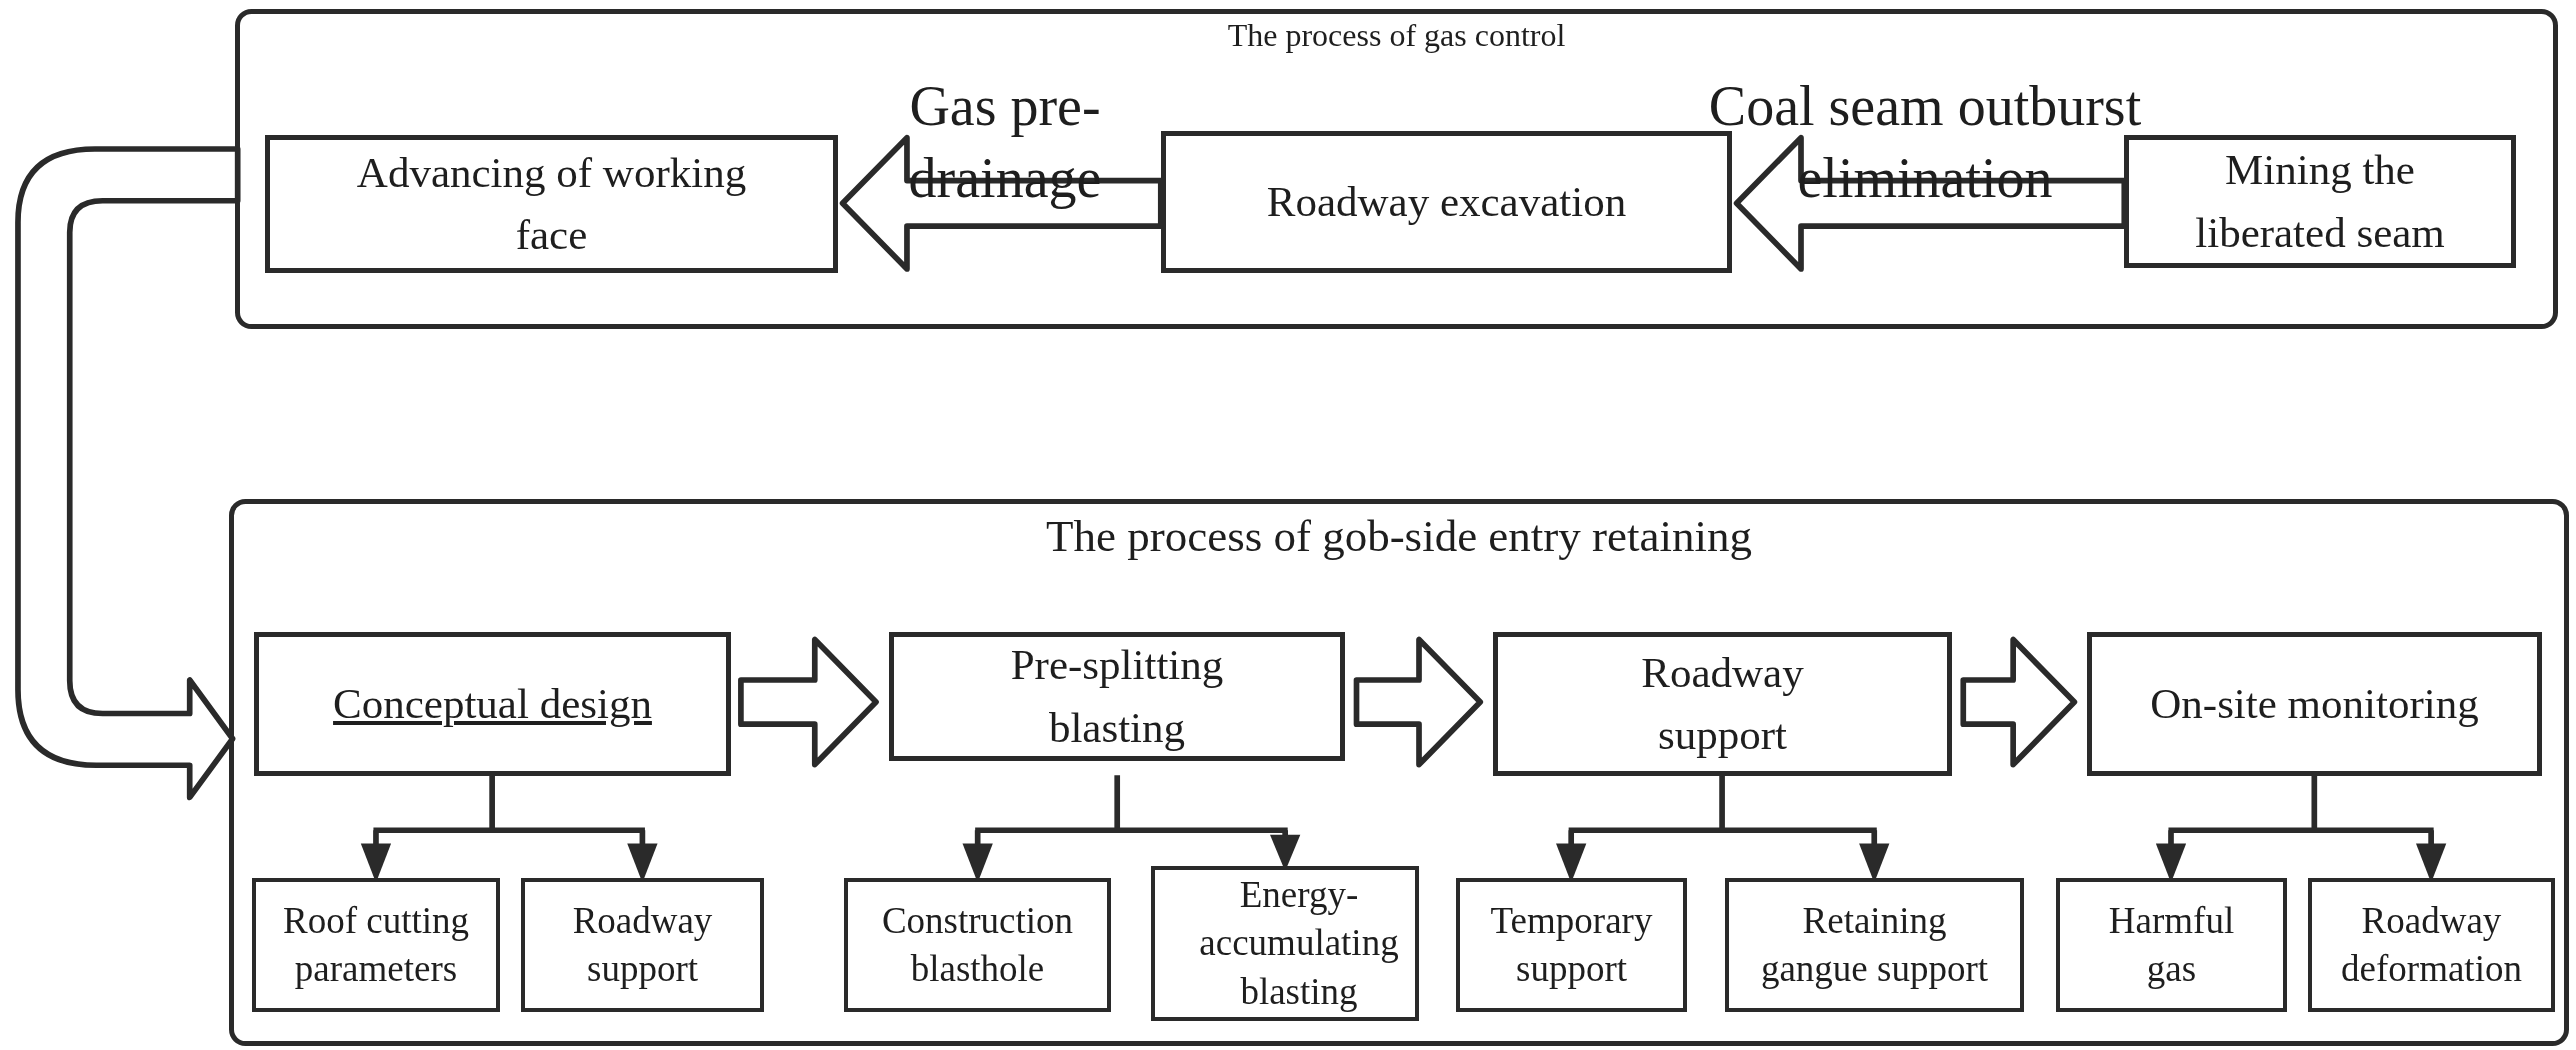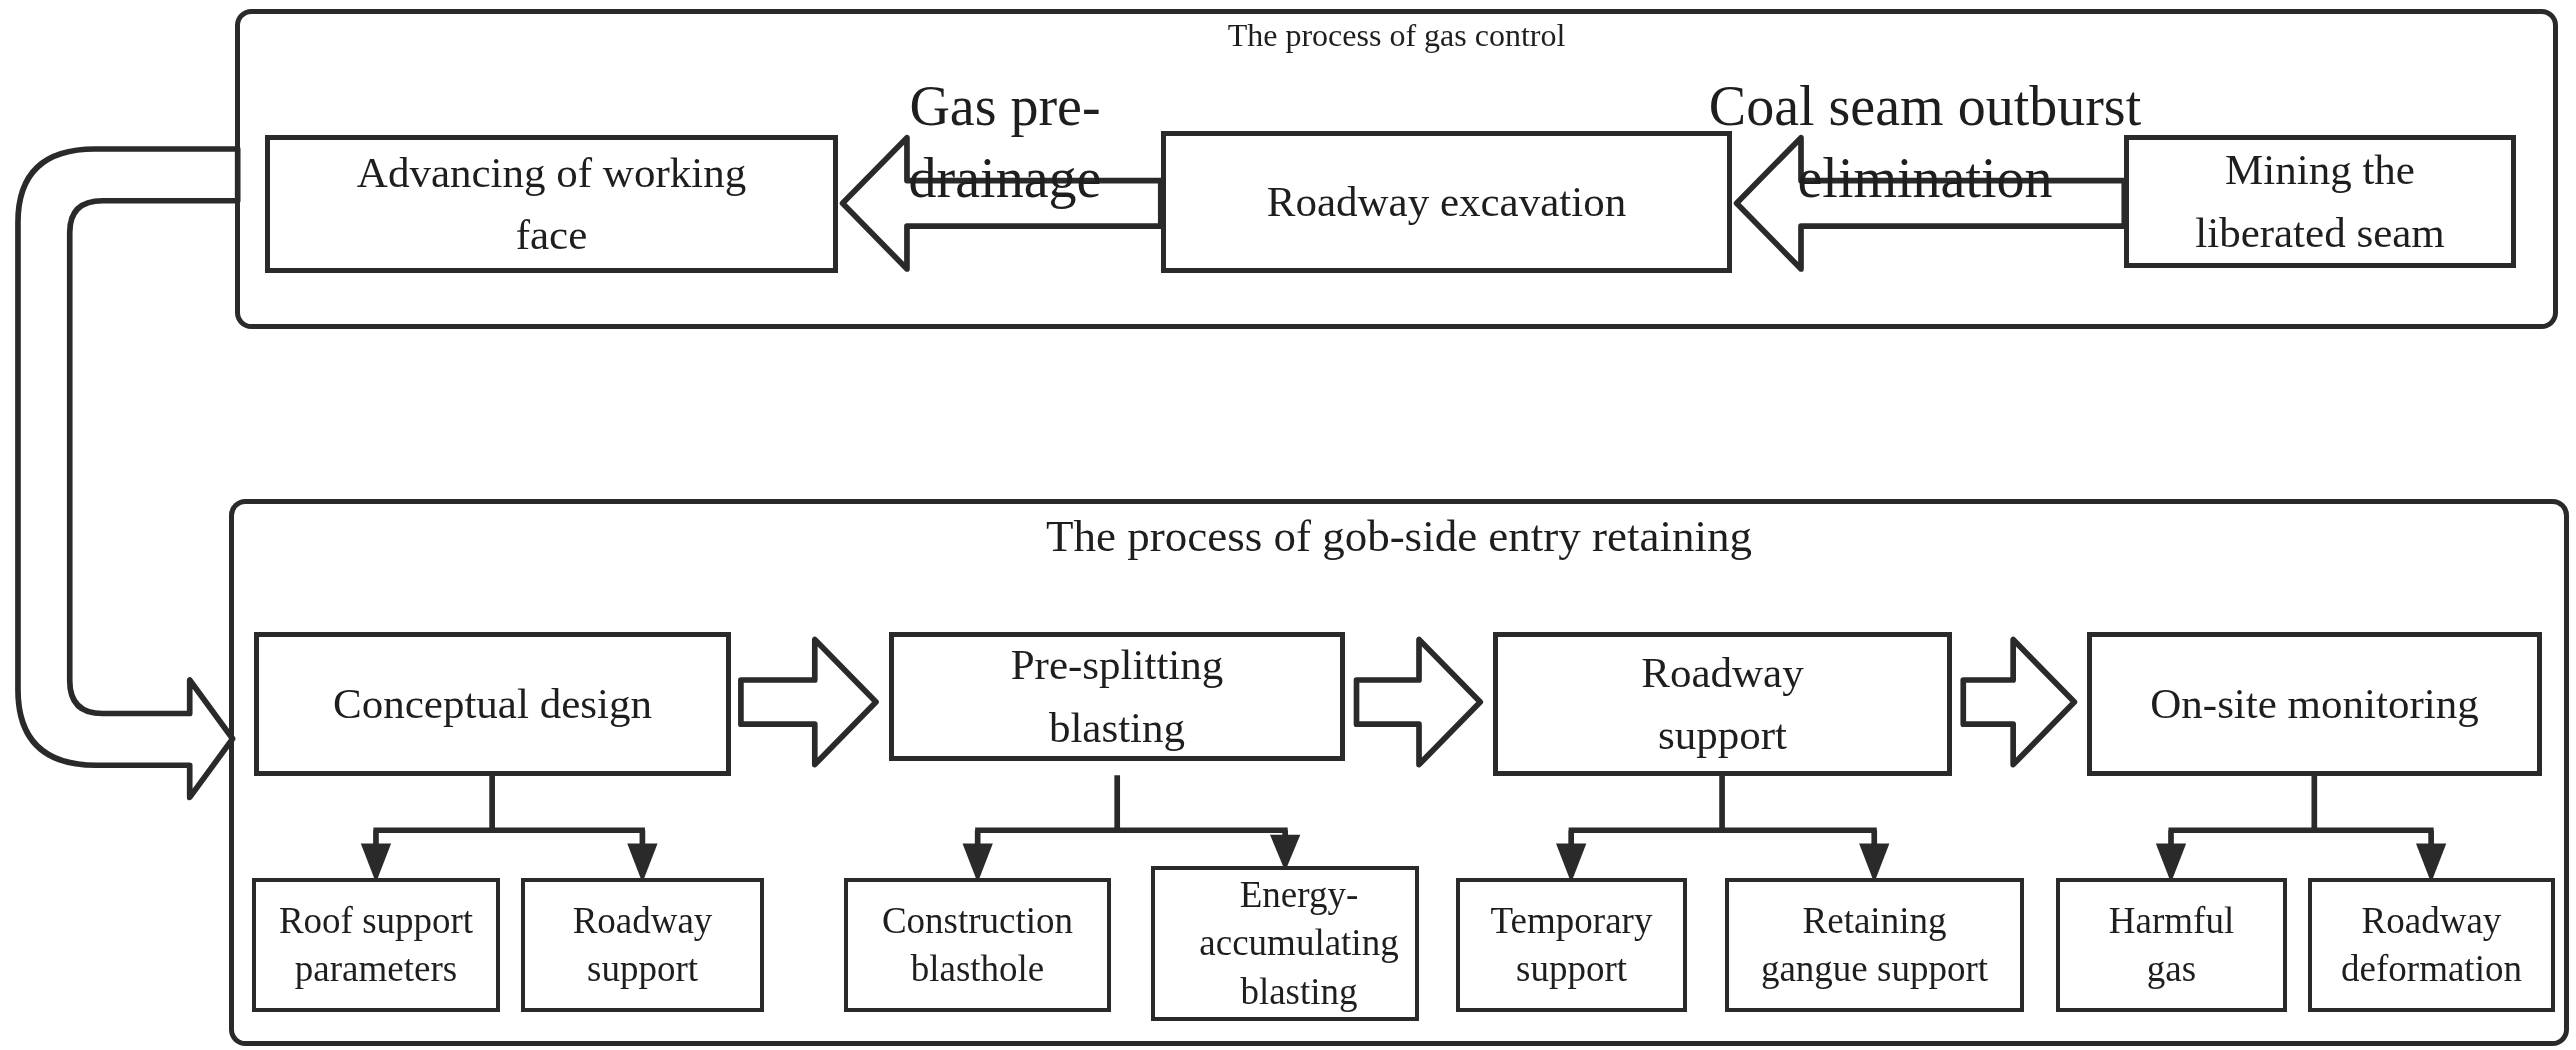--- a/index.html
+++ b/index.html
@@ -108,40 +108,40 @@
   <div class="arrow-label" style="left:1005px;top:71px;">Gas pre-
 drainage</div>
 
   <div class="arrow-label" style="left:1925px;top:71px;">Coal seam outburst
 elimination</div>
 
   <div class="container" style="left:229px;top:499px;width:2340px;height:547px;"></div>
 
   <div class="section-title bottom" style="left:229px;top:509px;width:2340px;">The process of gob-side entry retaining</div>
 
-  <div class="box" style="left:254px;top:632px;width:477px;height:144px;">
+  <div class="box" style="left:254px;top:632px;width:477px;height:144px;text-decoration:underline;">
     <span class="box-label">Conceptual design</span>
   </div>
 
   <div class="box" style="left:889px;top:632px;width:456px;height:129px;">
     <span class="box-label">Pre-splitting
 blasting</span>
   </div>
 
   <div class="box" style="left:1493px;top:632px;width:459px;height:144px;">
     <span class="box-label">Roadway
 support</span>
   </div>
 
   <div class="box" style="left:2087px;top:632px;width:455px;height:144px;">
     <span class="box-label">On-site monitoring</span>
   </div>
 
   <div class="box sub" style="left:252px;top:878px;width:248px;height:134px;">
-    <span class="box-label">Roof support
+    <span class="box-label">Roof cutting
 parameters</span>
   </div>
 
   <div class="box sub" style="left:521px;top:878px;width:243px;height:134px;">
     <span class="box-label">Roadway
 support</span>
   </div>
 
   <div class="box sub" style="left:844px;top:878px;width:267px;height:134px;">
     <span class="box-label">Construction

